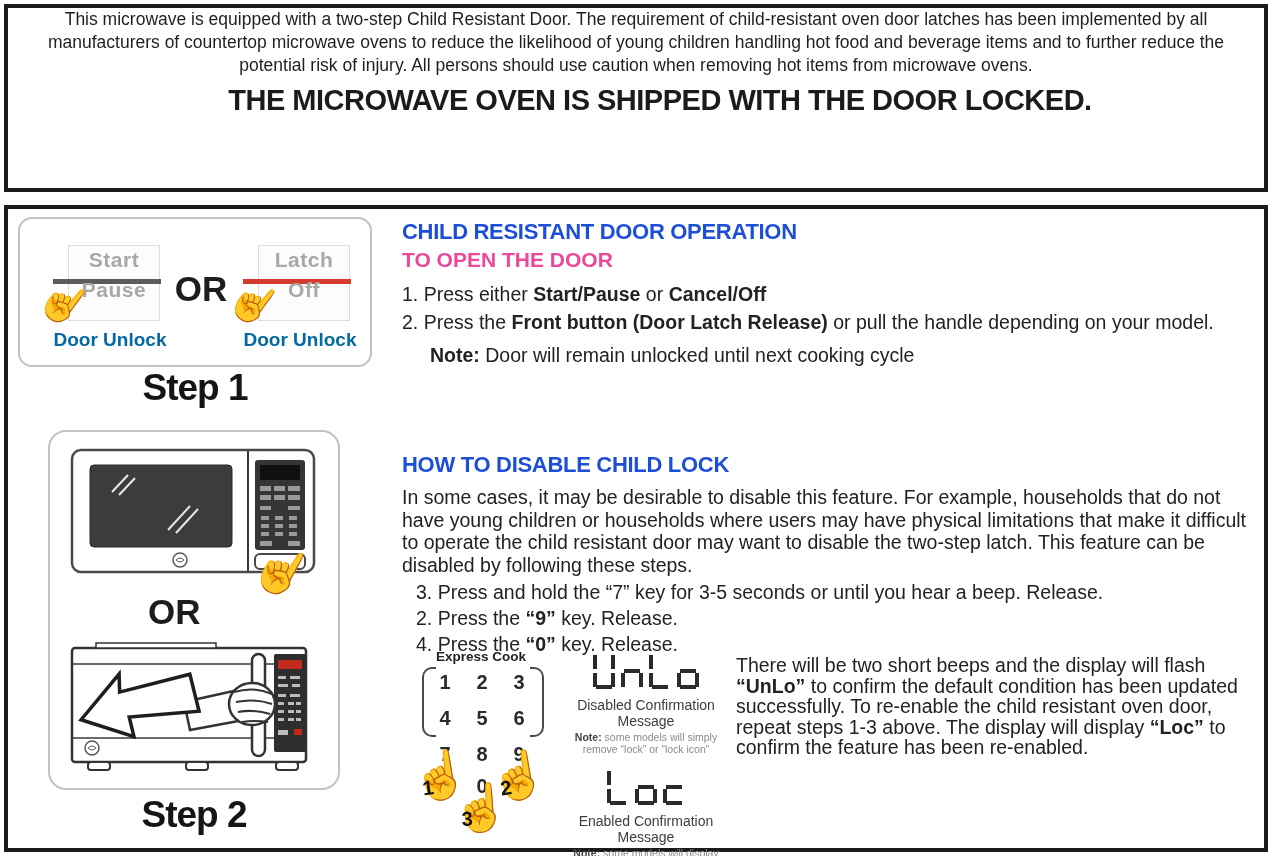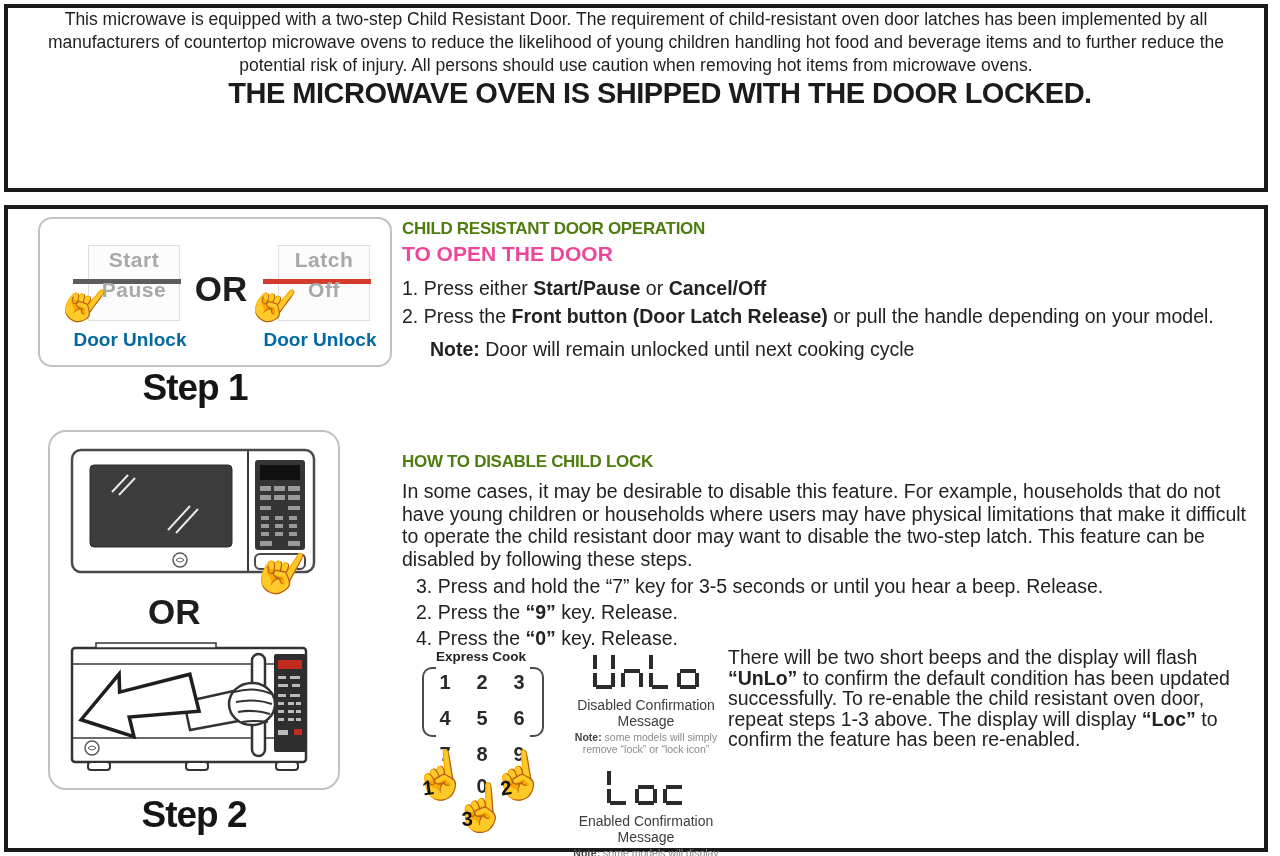--- a/index.html
+++ b/index.html
@@ -6,25 +6,25 @@
   .page{position:relative;width:1280px;height:856px;background:#fff;overflow:hidden;
         font-family:"Liberation Sans",sans-serif;color:#222;}
   .box{position:absolute;left:4px;width:1264px;border:4px solid #1b1b1b;background:#fff;box-sizing:border-box;}
   .top-box{top:4px;height:188px;}
   .main-box{top:205px;height:647px;}
 
   
   .notice-par{margin:0 34px 0;text-align:center;font-size:17.5px;line-height:23px;color:#1f1f1f;}
   .warn{margin:0;text-align:center;font-weight:700;font-size:29px;letter-spacing:-0.5px;color:#1b1b1b;}
   .warn.l1{margin-top:16px;}
-  .warn.l2{padding-left:48px;}
+  .warn.l2{margin-top:7px;padding-left:48px;}
 
   
   .panel{position:absolute;border:2px solid #c2c2c2;border-radius:14px;background:#fff;box-sizing:border-box;}
-  .step1-panel{left:10px;top:8px;width:354px;height:150px;margin-left:20px;}
+  .step1-panel{left:10px;top:8px;width:354px;height:150px;}
   .step2-panel{left:40px;top:221px;width:292px;height:360px;border-radius:18px;}
   .step-label{position:absolute;text-align:center;font-size:37px;font-weight:800;color:#151515;letter-spacing:-1px;}
   .step1-label{left:10px;top:158px;width:354px;}
   .step2-label{left:40px;top:585px;width:292px;}
 
   .unlock-option{position:absolute;width:132px;top:26px;}
   .unlock-option.start{left:24px;}
   .unlock-option.cancel{left:214px;}
   .btn-card{position:relative;margin-left:24px;width:90px;height:74px;border:1px solid #ddd;background:#fcfcfc;}
   .btn-card .t,.btn-card .b{position:absolute;left:0;width:100%;text-align:center;
@@ -39,21 +39,21 @@
   .or1{left:146px;top:50px;width:70px;text-align:center;}
   .or2{left:98px;top:160px;}
   .mw1{position:absolute;left:20px;top:16px;}
   .mw1-hand{position:absolute;left:204px;top:116px;font-size:46px;transform:rotate(30deg);}
   .mw2{position:absolute;left:16px;top:206px;}
 
   
   .right-col{position:absolute;left:394px;top:10px;width:868px;}
   .sec1{position:absolute;left:0;top:0;width:100%;}
   .sec2{position:absolute;left:0;top:233px;width:100%;}
-  h2.sec-title{margin:0;font-size:17px;font-weight:700;color:#4d7c0f;letter-spacing:-0.3px;}
+  h2.sec-title{margin:0;font-size:22px;font-weight:700;color:#1d4ed8;letter-spacing:-0.3px;}
   h3.sec-sub{margin:3px 0 10px;font-size:21px;font-weight:700;color:#ec4899;}
   .body-p{margin:0 0 3px;font-size:19.5px;line-height:25px;color:#222;width:860px;}
   .body-p b{font-weight:700;}
   .note-line{margin:8px 0 0 28px;}
   .sec2 .lead{margin:8px 0 4px;width:850px;line-height:22.5px;}
   .list-item{margin:2px 0 0 14px;font-size:19.5px;line-height:24px;}
 
   .bottom-row{position:absolute;left:0;top:428px;width:868px;height:210px;}
   .keypad{position:absolute;left:22px;top:2px;width:126px;}
   .keypad-title{font-size:13.5px;font-weight:700;color:#222;margin-left:12px;}
@@ -79,21 +79,21 @@
   .seg-b{right:0;top:2px;width:4px;height:14px;}
   .seg-c{right:0;top:20px;width:4px;height:14px;}
   .seg-d{left:3px;bottom:0;width:16px;height:4px;}
   .seg-e{left:0;top:20px;width:4px;height:14px;}
   .seg-f{left:0;top:2px;width:4px;height:14px;}
   .seg-g{left:3px;top:16px;width:16px;height:4px;}
   .confirm-caption{margin-top:4px;font-size:14px;line-height:16px;color:#3d3d3d;}
   .small-note{margin-top:2px;font-size:10.5px;line-height:12px;color:#8a8a8a;}
   .small-note b{color:#444;}
   .confirm-gap{height:14px;}
-  .result-p{position:absolute;left:326px;top:0;width:534px;margin:0;
+  .result-p{position:absolute;left:326px;top:0;width:534px;margin:8px;
             font-size:19.5px;line-height:20.5px;color:#222;}
   .result-p b{font-weight:700;}
   svg .ln{stroke:#3a3a3a;fill:none;}
 </style>
 </head>
 <body>
 
 <div class="page">
 
   <section class="box top-box">

